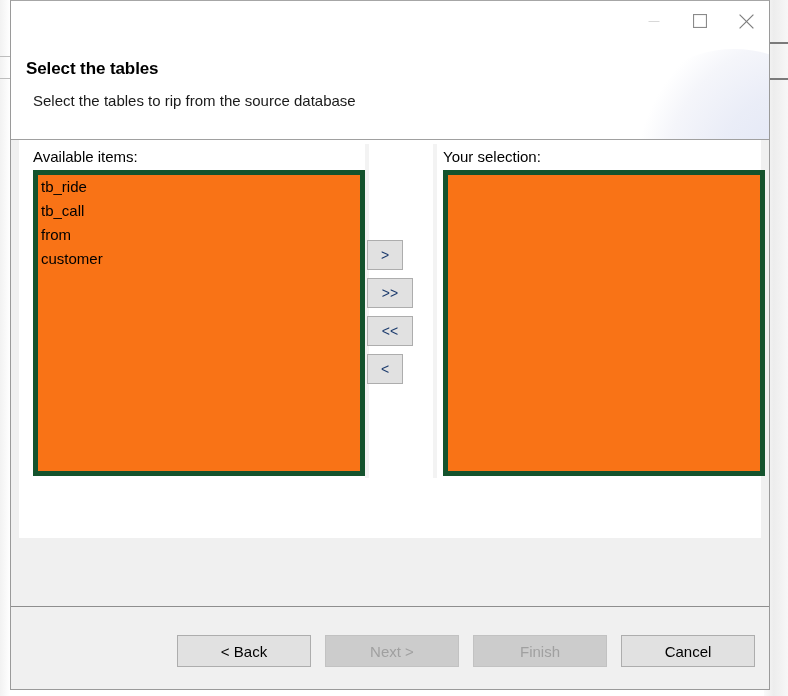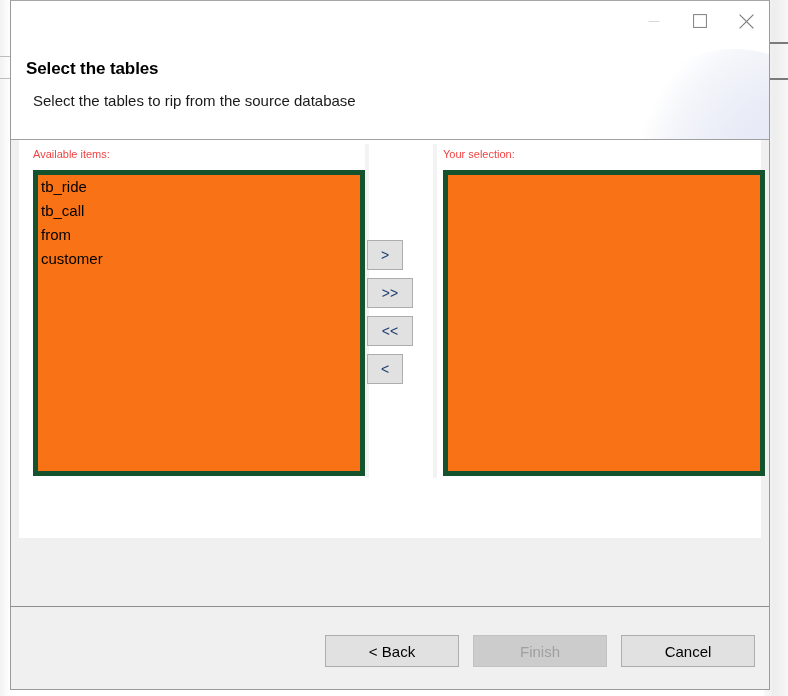--- a/index.html
+++ b/index.html
@@ -124,22 +124,22 @@
   
   .content {
     position: relative;
     height: 398px;
     background: #ffffff;
     margin: 0 8px;
     box-sizing: border-box;
   }
   .panel-label {
     position: absolute;
-    font-size: 11px;
-    color: #ef4444;
+    font-size: 15px;
+    color: #000000;
   }
   .listbox {
     position: absolute;
     background: #f97316;
     border: 5px solid #14532d;
     box-sizing: border-box;
     overflow: hidden;
   }
   .list-item {
     font-size: 15px;
@@ -290,19 +290,20 @@
 
       <div class="panel-label" style="left:424px; top:8px;">Your selection:</div>
       <div class="listbox" style="left:424px; top:30px; width:322px; height:306px;" id="selection-list"></div>
     </div>
 
     <div class="filler"></div>
 
     <div class="footer">
       <div class="footer-buttons" id="footer-buttons">
           <button class="dlg-btn">&lt; Back</button>
+          <button class="dlg-btn disabled" disabled="">Next &gt;</button>
           <button class="dlg-btn disabled" disabled="">Finish</button>
           <button class="dlg-btn">Cancel</button>
         </div>
     </div>
 
   </div>
 </div>
 
 </body></html>

